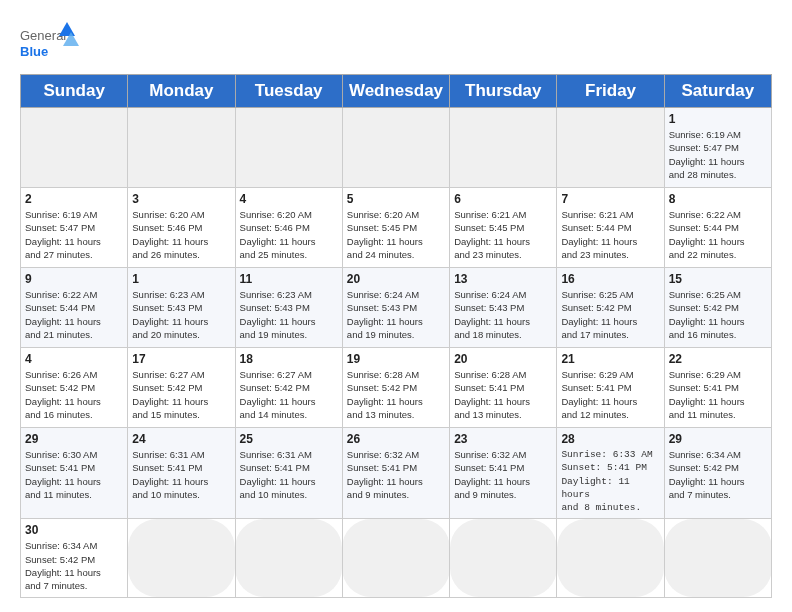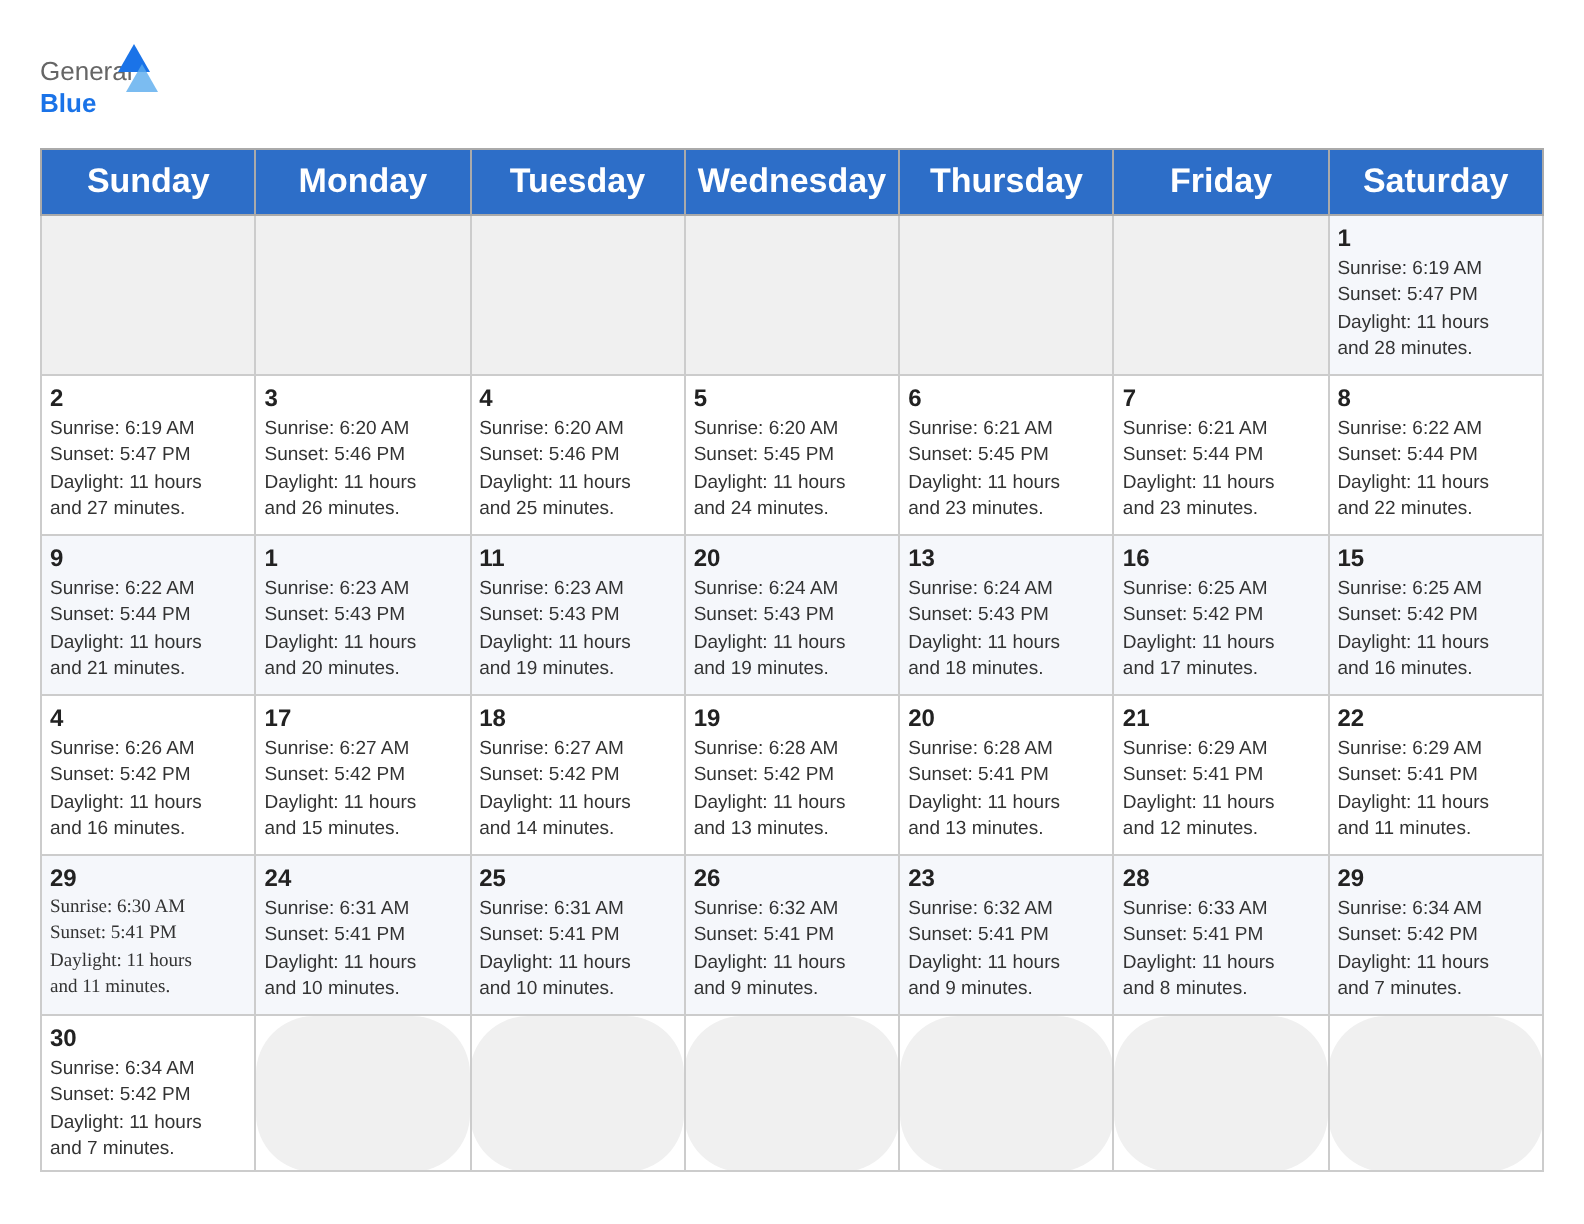--- a/index.html
+++ b/index.html
@@ -277,21 +277,21 @@
           <span class="day-number">22</span>
           <div class="day-info" style="white-space: pre-line;">Sunrise: 6:29 AM
 Sunset: 5:41 PM
 Daylight: 11 hours
 and 11 minutes.</div>
         </td>
       </tr>
       <tr>
         <td>
           <span class="day-number">29</span>
-          <div class="day-info" style="white-space: pre-line; font-family: Liberation Serif, serif;">Sunrise: 6:30 AM
+          <div class="day-info" style="white-space: pre-line;">Sunrise: 6:30 AM
 Sunset: 5:41 PM
 Daylight: 11 hours
 and 11 minutes.</div>
         </td>
         <td>
           <span class="day-number">24</span>
           <div class="day-info" style="white-space: pre-line;">Sunrise: 6:31 AM
 Sunset: 5:41 PM
 Daylight: 11 hours
 and 10 minutes.</div>
@@ -312,21 +312,21 @@
         </td>
         <td>
           <span class="day-number">23</span>
           <div class="day-info" style="white-space: pre-line;">Sunrise: 6:32 AM
 Sunset: 5:41 PM
 Daylight: 11 hours
 and 9 minutes.</div>
         </td>
         <td>
           <span class="day-number">28</span>
-          <div class="day-info" style="white-space: pre-line;">Sunrise: 6:33 AM
+          <div class="day-info" style="white-space: pre-line; font-family: Liberation Mono, monospace;">Sunrise: 6:33 AM
 Sunset: 5:41 PM
 Daylight: 11 hours
 and 8 minutes.</div>
         </td>
         <td>
           <span class="day-number">29</span>
           <div class="day-info" style="white-space: pre-line;">Sunrise: 6:34 AM
 Sunset: 5:42 PM
 Daylight: 11 hours
 and 7 minutes.</div>

